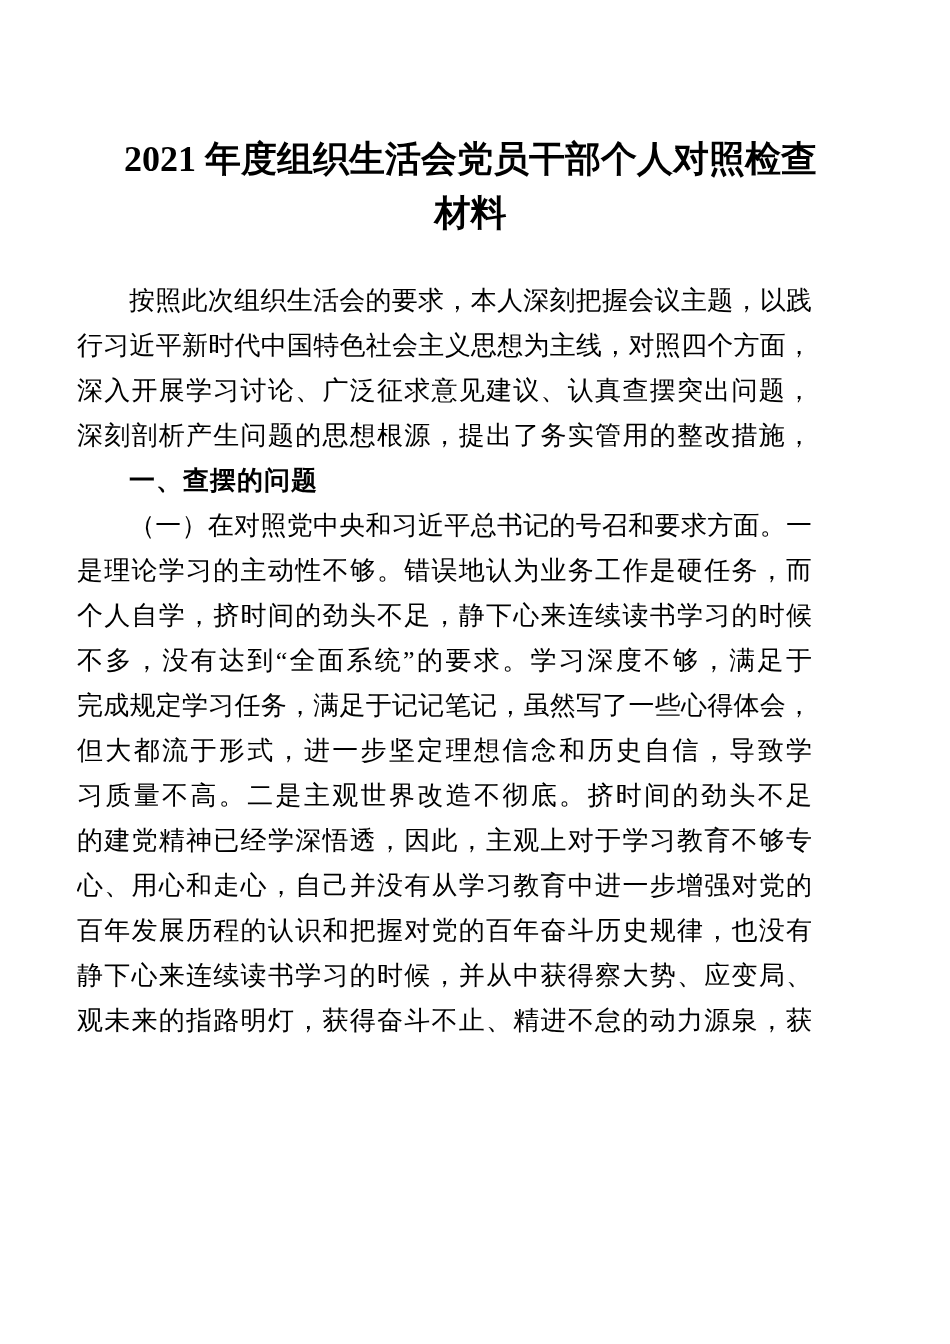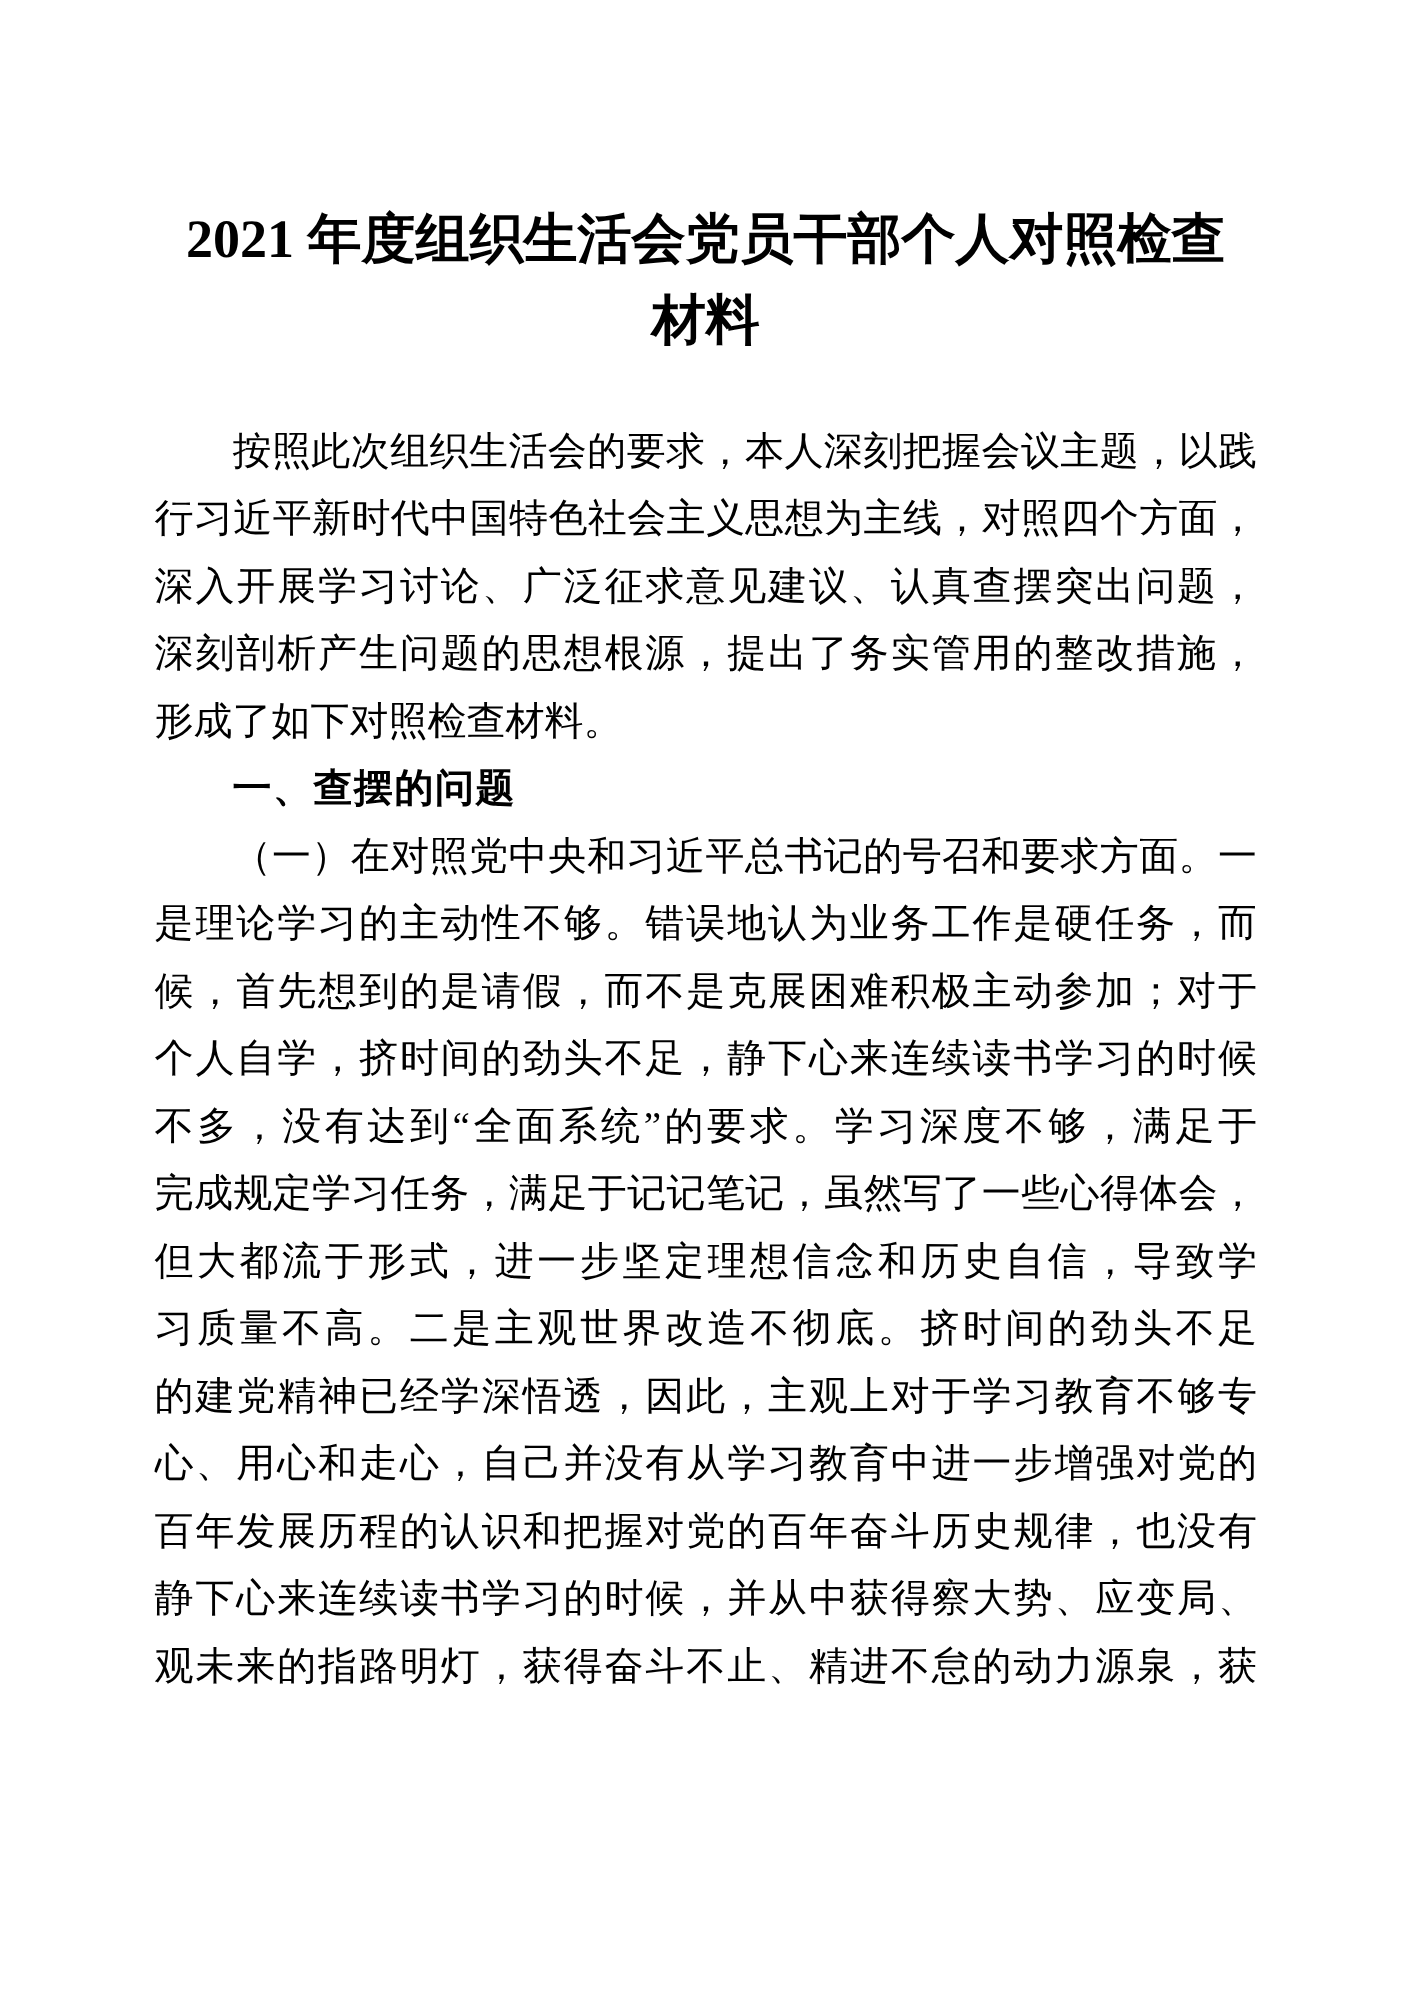--- a/index.html
+++ b/index.html
@@ -25,21 +25,21 @@
     font-weight: bold;
     font-size: 36px;
     line-height: 54px;
     color: #000000;
   }
   .title-line {
     height: 54px;
   }
   .content {
     width: 735px;
-    margin: 38px 0 0 103px;
+    margin: 38px 0 0 77px;
     font-family: "Liberation Serif", serif;
     font-size: 26px;
     line-height: 45px;
     color: #000000;
   }
   .line {
     height: 45px;
     overflow: hidden;
     text-align: justify;
     text-align-last: justify;
@@ -69,29 +69,27 @@
     <div class="title-line">材料</div>
   </h1>
 
   <div class="content">
 
     <div class="para">
       <div class="line first">按照此次组织生活会的要求，本人深刻把握会议主题，以践</div>
       <div class="line">行习近平新时代中国特色社会主义思想为主线，对照四个方面，</div>
       <div class="line">深入开展学习讨论、广泛征求意见建议、认真查摆突出问题，</div>
       <div class="line">深刻剖析产生问题的思想根源，提出了务实管用的整改措施，</div>
-      <div class="line plain">形成了如下对照检查材料。</div>
     </div>
 
     <div class="line heading first">一、查摆的问题</div>
 
     <div class="para">
       <div class="line first">（一）在对照党中央和习近平总书记的号召和要求方面。一</div>
       <div class="line">是理论学习的主动性不够。错误地认为业务工作是硬任务，而</div>
-      <div class="line">候，首先想到的是请假，而不是克展困难积极主动参加；对于</div>
       <div class="line">个人自学，挤时间的劲头不足，静下心来连续读书学习的时候</div>
       <div class="line">不多，没有达到“全面系统”的要求。学习深度不够，满足于</div>
       <div class="line">完成规定学习任务，满足于记记笔记，虽然写了一些心得体会，</div>
       <div class="line">但大都流于形式，进一步坚定理想信念和历史自信，导致学</div>
       <div class="line">习质量不高。二是主观世界改造不彻底。挤时间的劲头不足</div>
       <div class="line">的建党精神已经学深悟透，因此，主观上对于学习教育不够专</div>
       <div class="line">心、用心和走心，自己并没有从学习教育中进一步增强对党的</div>
       <div class="line">百年发展历程的认识和把握对党的百年奋斗历史规律，也没有</div>
       <div class="line">静下心来连续读书学习的时候，并从中获得察大势、应变局、</div>
       <div class="line">观未来的指路明灯，获得奋斗不止、精进不怠的动力源泉，获</div>

